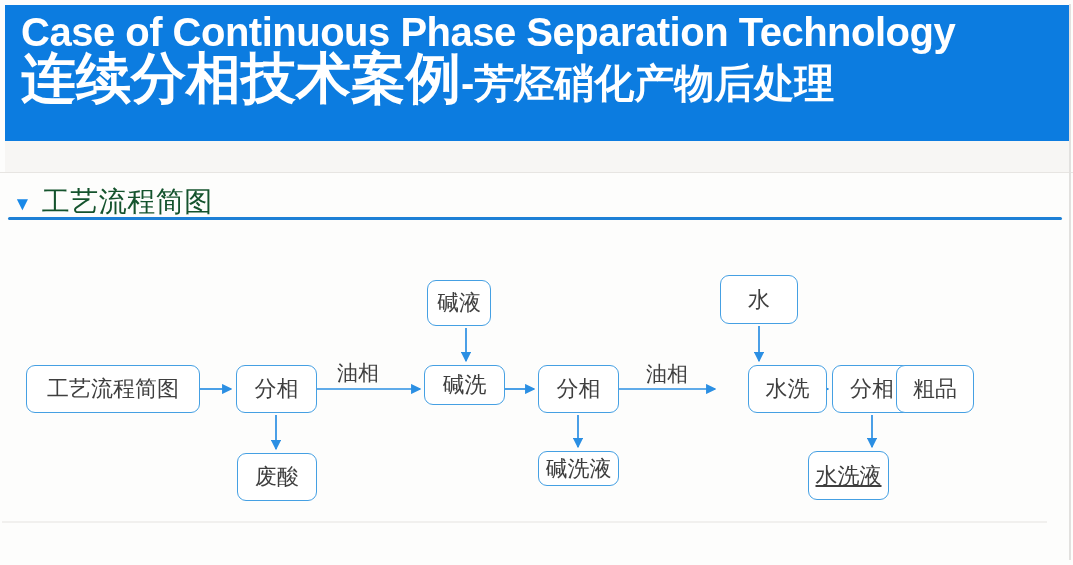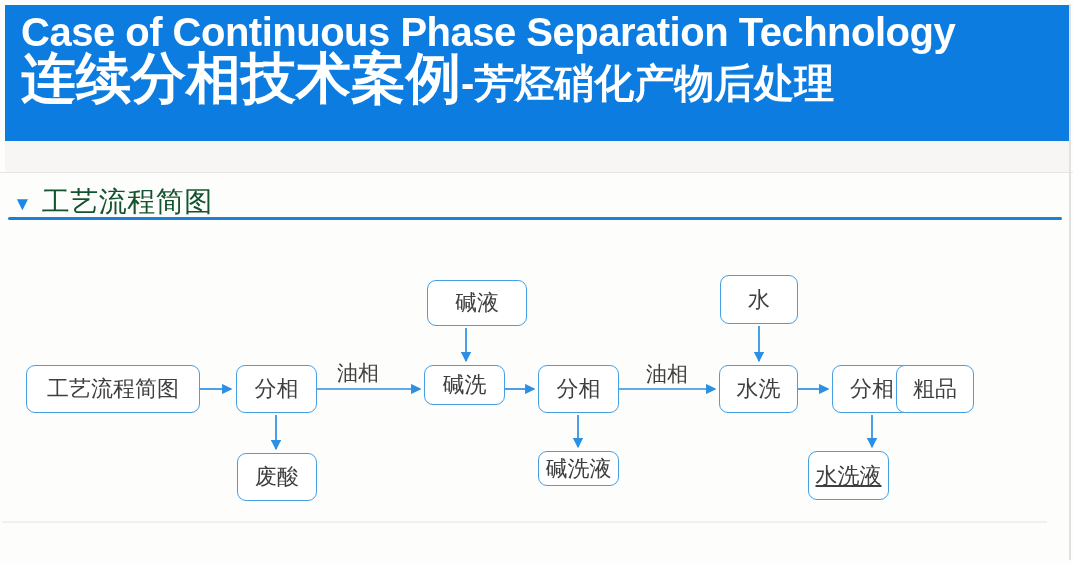--- a/index.html
+++ b/index.html
@@ -80,25 +80,25 @@
   <line x1="759" y1="326" x2="759" y2="361" marker-end="url(#ah)"></line>
   <line x1="276" y1="415" x2="276" y2="449" marker-end="url(#ah)"></line>
   <line x1="578" y1="415" x2="578" y2="447" marker-end="url(#ah)"></line>
   <line x1="872" y1="415" x2="872" y2="447" marker-end="url(#ah)"></line>
 </svg>
 
 <div class="abs node" style="left:26px;top:365px;width:174px;height:48px;">工艺流程简图</div>
 <div class="abs node" style="left:236px;top:365px;width:81px;height:48px;">分相</div>
 <div class="abs node" style="left:424px;top:365px;width:81px;height:40px;">碱洗</div>
 <div class="abs node" style="left:538px;top:365px;width:81px;height:48px;">分相</div>
-<div class="abs node" style="left:719px;top:365px;width:79px;height:48px;">水洗</div>
+<div class="abs node" style="left:748px;top:365px;width:79px;height:48px;">水洗</div>
 <div class="abs node" style="left:832px;top:365px;width:80px;height:48px;">分相</div>
 <div class="abs node" style="left:896px;top:365px;width:78px;height:48px;">粗品</div>
 
-<div class="abs node" style="left:427px;top:280px;width:100px;height:46px;">碱液</div>
+<div class="abs node" style="left:427px;top:280px;width:64px;height:46px;">碱液</div>
 <div class="abs node" style="left:720px;top:275px;width:78px;height:49px;">水</div>
 
 <div class="abs node" style="left:237px;top:453px;width:80px;height:48px;">废酸</div>
 <div class="abs node" style="left:538px;top:451px;width:81px;height:35px;">碱洗液</div>
 <div class="abs node" style="left:808px;top:451px;width:81px;height:49px;text-decoration:underline;">水洗液</div>
 
 <div class="abs edge-label" style="left:337px;top:359px;">油相</div>
 <div class="abs edge-label" style="left:646px;top:360px;">油相</div>
 
 <div class="abs hl-bottom"></div>

